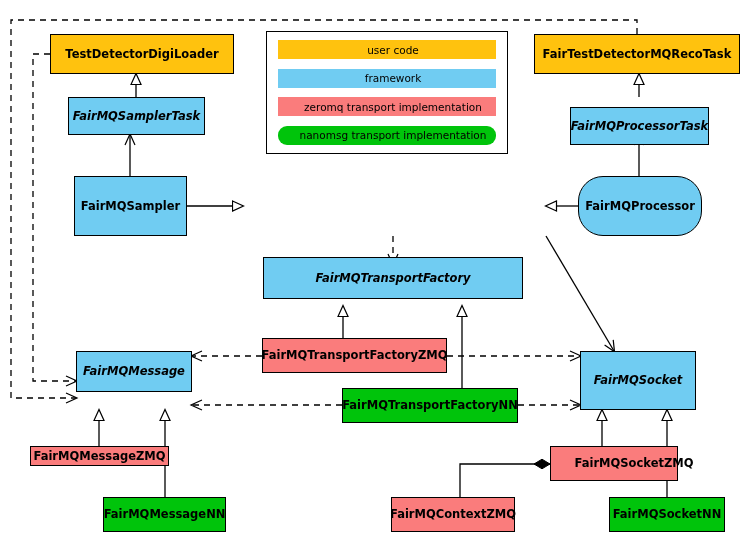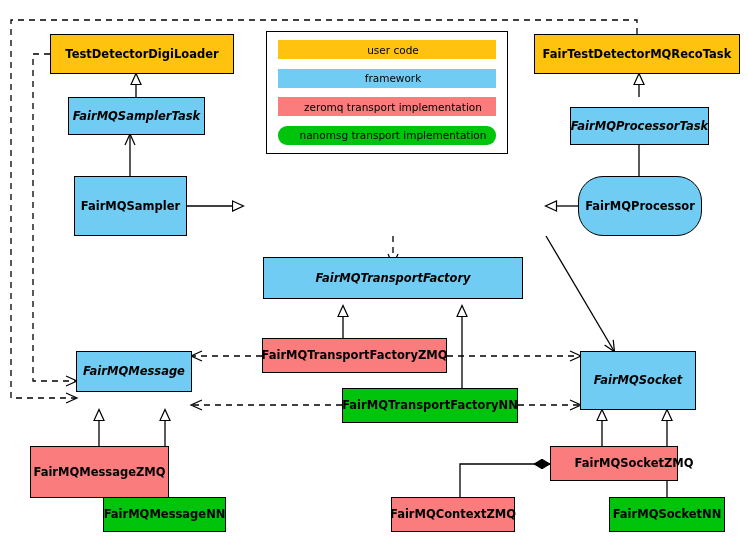--- a/index.html
+++ b/index.html
@@ -103,19 +103,19 @@
   <div class="node c-user" style="left:534px;top:34px;width:206px;height:40px;">FairTestDetectorMQRecoTask</div>
   <div class="node c-framework abstract" style="left:68px;top:97px;width:137px;height:38px;">FairMQSamplerTask</div>
   <div class="node c-framework abstract" style="left:570px;top:97px;width:139px;height:38px;margin-top:10px;">FairMQProcessorTask</div>
   <div class="node c-framework" style="left:74px;top:176px;width:113px;height:60px;">FairMQSampler</div>
   <div class="node c-framework" style="left:578px;top:176px;width:124px;height:60px;border-radius:25px;">FairMQProcessor</div>
   <div class="node c-framework abstract" style="left:263px;top:257px;width:260px;height:42px;">FairMQTransportFactory</div>
   <div class="node c-zmq" style="left:262px;top:338px;width:185px;height:35px;">FairMQTransportFactoryZMQ</div>
   <div class="node c-nn" style="left:342px;top:388px;width:176px;height:35px;">FairMQTransportFactoryNN</div>
   <div class="node c-framework abstract" style="left:76px;top:351px;width:116px;height:41px;">FairMQMessage</div>
   <div class="node c-framework abstract" style="left:580px;top:351px;width:116px;height:59px;">FairMQSocket</div>
-  <div class="node c-zmq" style="left:30px;top:446px;width:139px;height:52px;">FairMQMessageZMQ</div>
+  <div class="node c-zmq" style="left:30px;top:446px;width:139px;height:20px;">FairMQMessageZMQ</div>
   <div class="node c-nn" style="left:103px;top:497px;width:123px;height:35px;">FairMQMessageNN</div>
   <div class="node c-zmq" style="left:550px;top:446px;width:128px;height:35px;padding-left:40px;">FairMQSocketZMQ</div>
   <div class="node c-zmq" style="left:391px;top:497px;width:124px;height:35px;">FairMQContextZMQ</div>
   <div class="node c-nn" style="left:609px;top:497px;width:116px;height:35px;">FairMQSocketNN</div>
 
 </div>
 
 </body></html>

